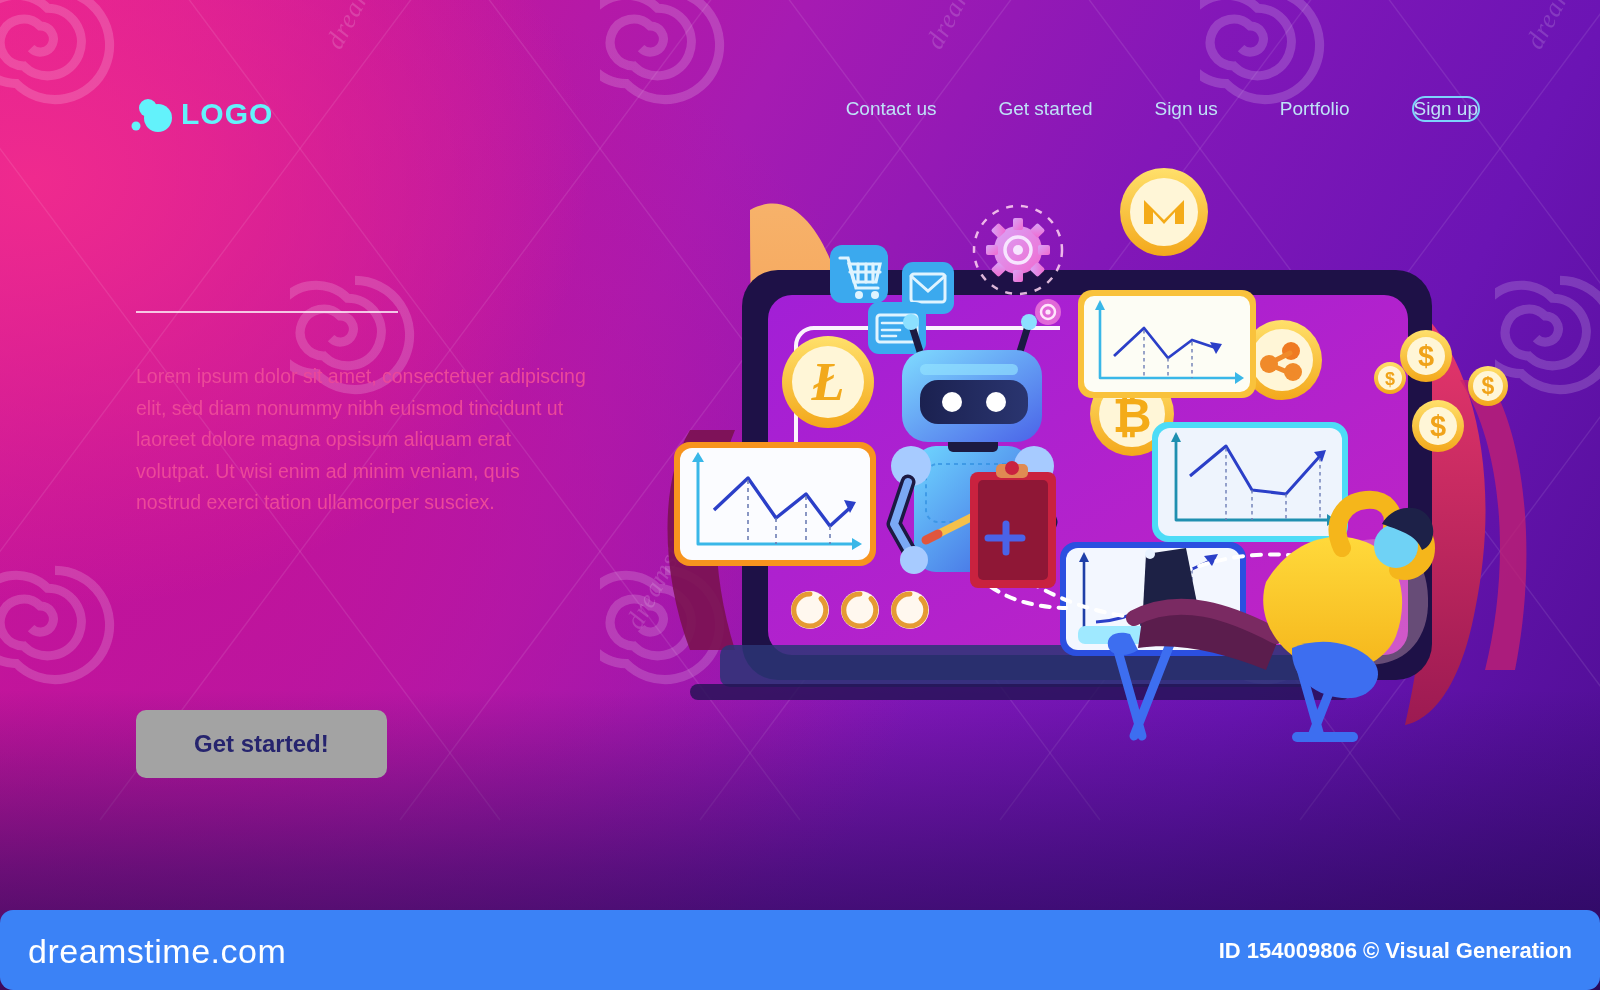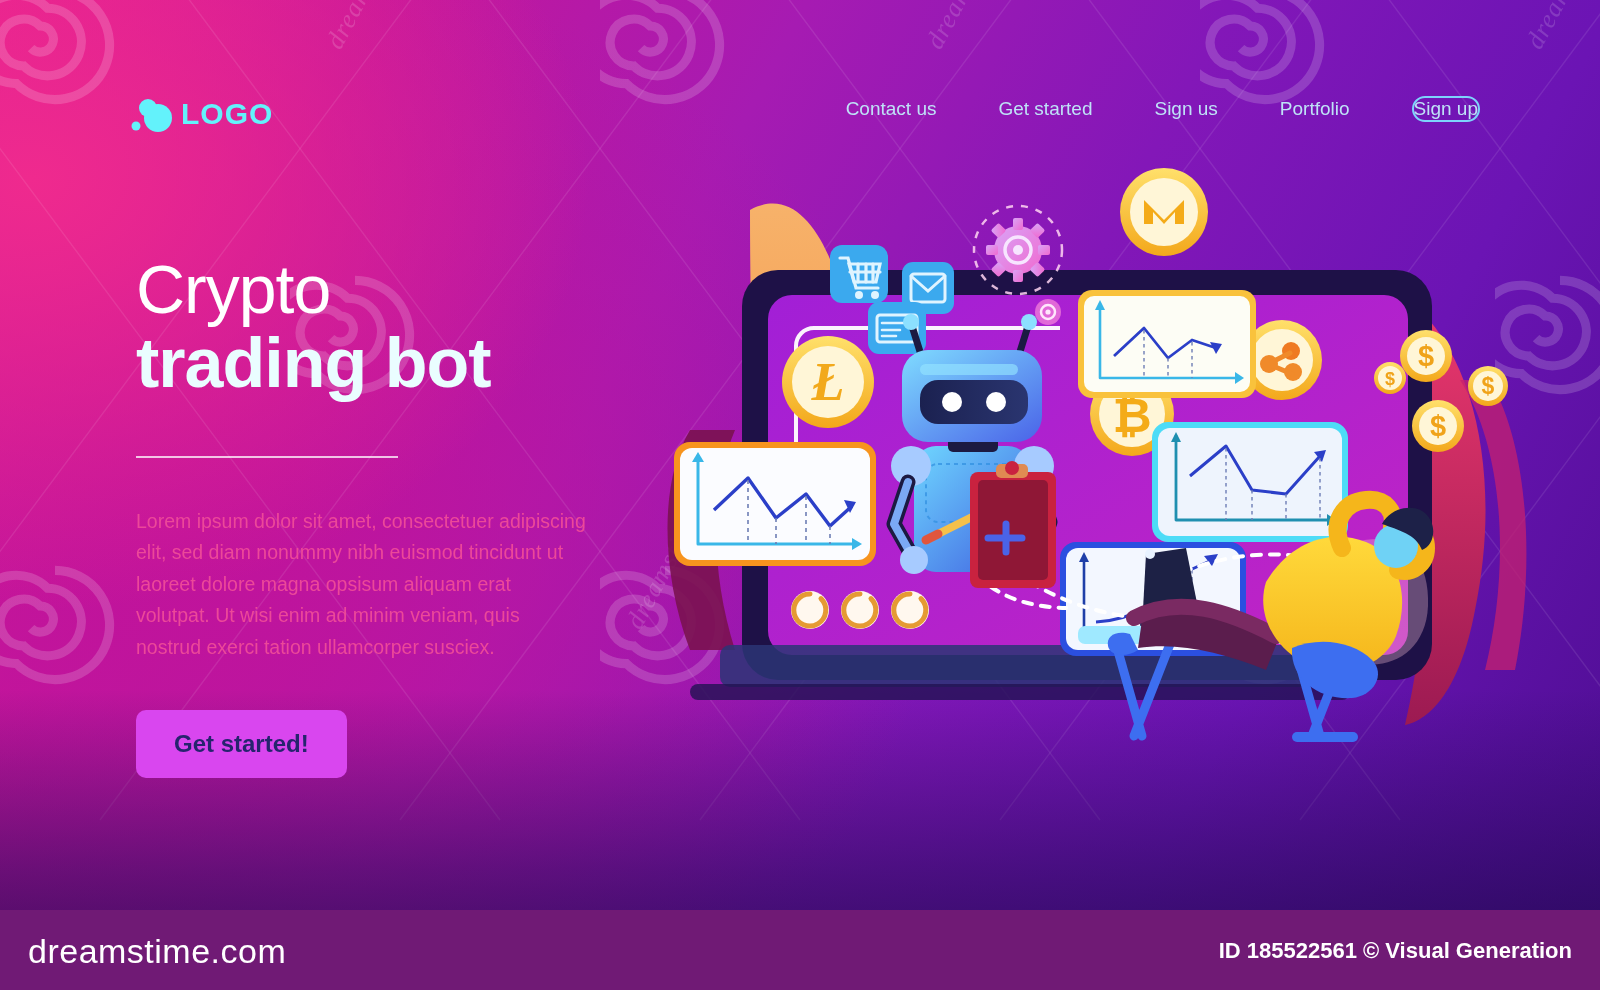--- a/index.html
+++ b/index.html
@@ -62,31 +62,32 @@
   .h1 { color:#ffffff; line-height:1.02; }
   .h1 .l1 { display:block; font-size:68px; font-weight:300; letter-spacing:-1px; }
   .h1 .l2 { display:block; font-size:70px; font-weight:bold; letter-spacing:-1px; margin-top:4px; color:#eafdff;}
   .rule { width:262px; height:2px; background:rgba(255,255,255,.75); margin-top:56px; }
   .para {
     margin-top:48px; color:#ec4899; font-size:19.5px; line-height:1.62;
     width:452px;
   }
   .cta {
     position:absolute; left:136px; top:710px;
-    background:#d946ef; color:#26246e;
+    background:#a3a3a3; color:#26246e;
     border:none; border-radius:10px;
     font-size:24px; font-weight:bold;
-    padding:20px 38px; cursor:pointer;
+    padding:20px 58px; cursor:pointer;
     font-family:"Liberation Sans", sans-serif;
   }
 
   
   .footer {
     position:absolute; left:0; right:0; bottom:0; height:80px;
-    background:#701a75;
+    background:#3b82f6;
+    border-radius:13px;
   }
   .ds-logo {
     position:absolute; left:28px; top:22px;
     color:#fff; font-size:34px; letter-spacing:.5px;
     font-family:"Liberation Sans", sans-serif;
   }
   .ds-credit {
     position:absolute; right:28px; top:28px;
     color:#fff; font-size:22px; font-weight:bold;
   }
@@ -468,28 +469,24 @@
     <nav class="nav">
       <a class="nav-item" href="#">Contact us</a>
       <a class="nav-item" href="#">Get started</a>
       <a class="nav-item" href="#">Sign us</a>
       <a class="nav-item" href="#">Portfolio</a>
       <a class="signup" href="#">Sign up</a>
     </nav>
   </div>
 
   <div class="copy">
-    <h1 class="h1">
-      <span class="l1">Crypto</span>
-      <span class="l2">trading bot</span>
-    </h1>
     <div class="rule"></div>
     <p class="para">Lorem ipsum dolor sit amet, consectetuer adipiscing elit, sed diam nonummy nibh euismod tincidunt ut laoreet dolore magna opsisum aliquam erat volutpat. Ut wisi enim ad minim veniam, quis nostrud exerci tation ullamcorper susciex.</p>
   </div>
 
   <button class="cta">Get started!</button>
 
   <div class="footer">
     <div class="ds-logo">dreamstime.com</div>
-    <div class="ds-credit">ID 185522561 © Visual Generation</div>
+    <div class="ds-credit">ID 154009806 © Visual Generation</div>
   </div>
 
 </div>
 
 </body></html>

